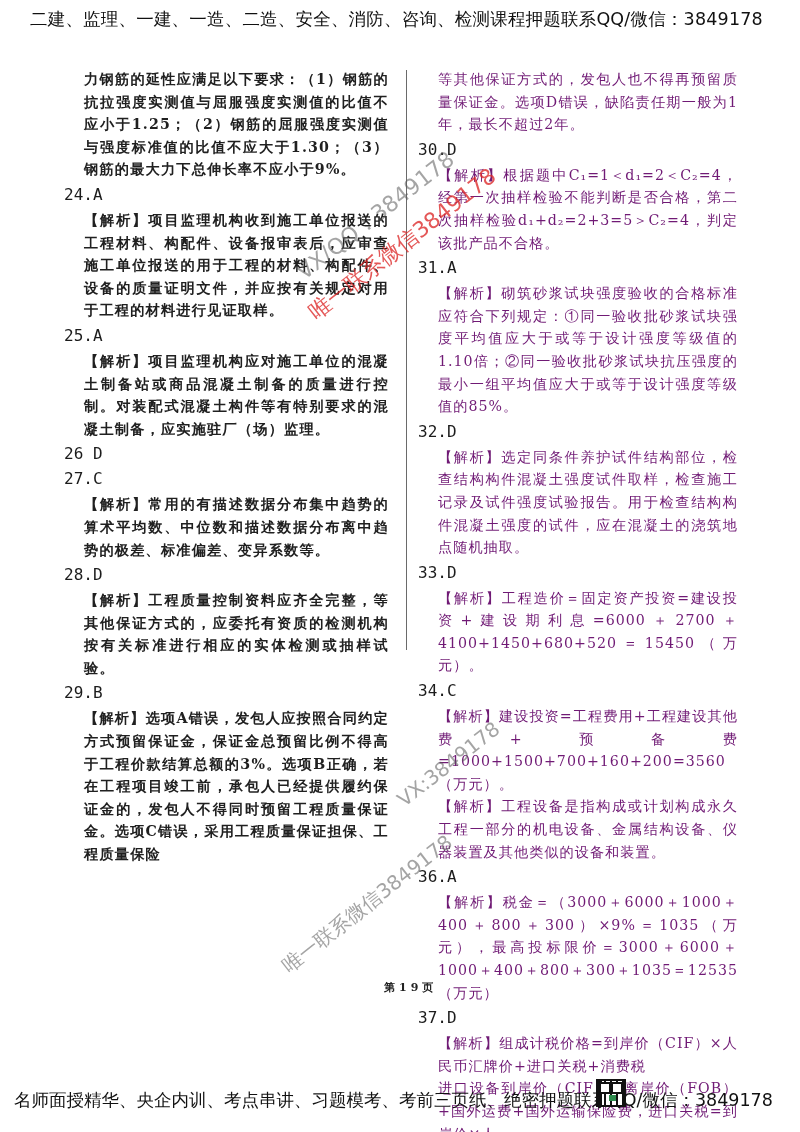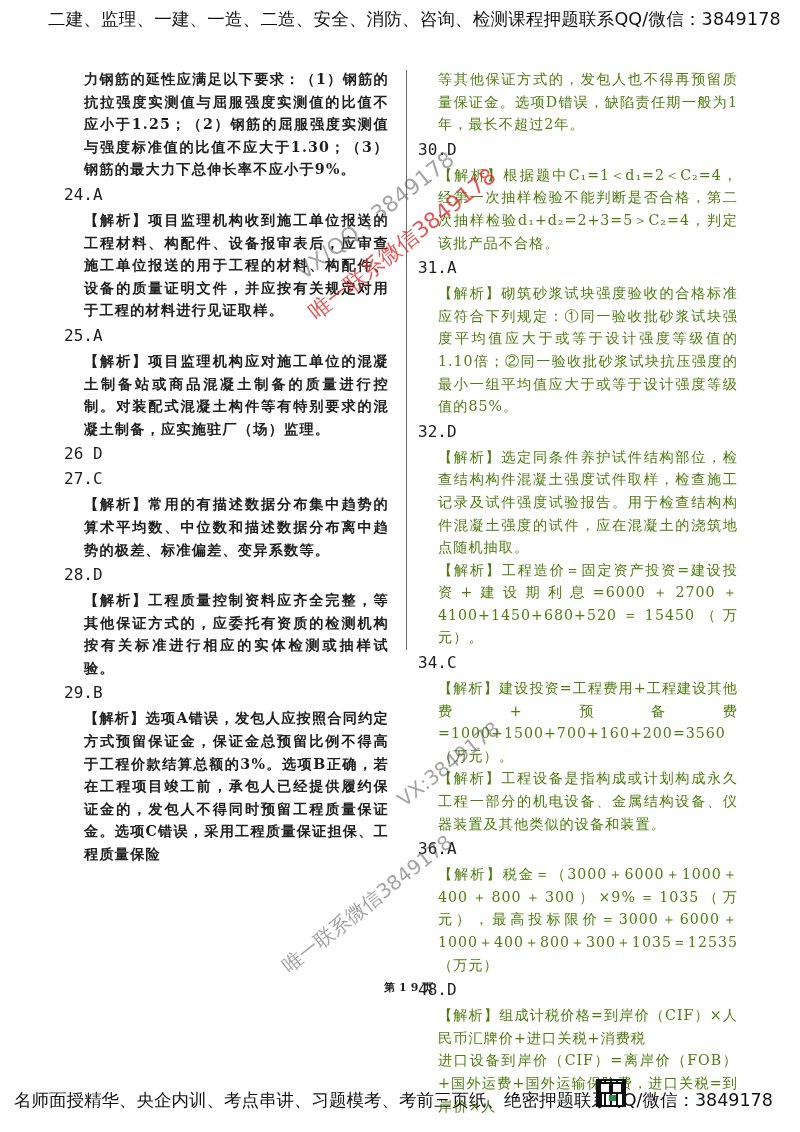--- a/index.html
+++ b/index.html
@@ -1,21 +1,21 @@
 <!DOCTYPE html>
 <html><head>
 <meta charset="utf-8">
 <style>
   * { box-sizing: border-box; margin: 0; padding: 0; }
   html, body { width: 800px; height: 1132px; background: #ffffff; overflow: hidden; }
   body { position: relative; font-family: "DejaVu Sans", sans-serif; color: #1a1a1a; }
 
   .banner-top {
     position: absolute; left: 0; top: 4px; width: 800px; height: 30px;
-    text-align: left; padding-left: 48px;
+    text-align: left; padding-left: 30px;
     font-size: 17.5px; line-height: 30px; color: #111; letter-spacing: 0.2px;
     font-family: "DejaVu Sans", sans-serif;
   }
   .banner-bottom {
     position: absolute; left: 0; top: 1085px; width: 800px; height: 30px;
     padding-left: 14px;
     font-size: 17.5px; line-height: 30px; color: #111;
     font-family: "DejaVu Sans", sans-serif;
   }
 
@@ -30,21 +30,21 @@
   .col-right { left: 438px; width: 300px; }
   .col-divider {
     position: absolute; left: 406px; top: 10px; width: 1px; height: 580px; background: #6a6a6a;
   }
 
   .q-num { font-family: "DejaVu Sans Mono", monospace; font-size: 16px; margin-left: -20px; line-height: 22px; height: 22px; margin-top: 3px; margin-bottom: 3px; }
   .para {
     line-height: 22.6px; text-align: justify; text-align-last: left;
     letter-spacing: 1.2px; font-weight: bold; color: #202020;
   }
-  .para.light { font-weight: normal; color: #4d7c0f; letter-spacing: 1.0px; }
+  .para.light { font-weight: normal; color: #701a75; letter-spacing: 1.0px; }
 
   .page-number {
     position: absolute; left: 384px; top: 920px;
     font-family: "DejaVu Serif", serif; font-size: 11px; font-weight: bold; letter-spacing: 4px; color: #222;
   }
 
   .watermark {
     position: absolute; transform-origin: left center; white-space: nowrap; pointer-events: none;
     font-family: "DejaVu Sans", sans-serif;
   }
@@ -119,39 +119,40 @@
       <div class="q-num">31.A</div>
       <p class="para light">【解析】砌筑砂浆试块强度验收的合格标准应符合下列规定：①同一验收批砂浆试块强度平均值应大于或等于设计强度等级值的1.10倍；②同一验收批砂浆试块抗压强度的最小一组平均值应大于或等于设计强度等级值的85%。</p>
     </div>
 
     <div>
       <div class="q-num">32.D</div>
       <p class="para light">【解析】选定同条件养护试件结构部位，检查结构构件混凝土强度试件取样，检查施工记录及试件强度试验报告。用于检查结构构件混凝土强度的试件，应在混凝土的浇筑地点随机抽取。</p>
     </div>
 
     <div>
+      <div class="q-num">33.D</div>
       <p class="para light">【解析】工程造价＝固定资产投资=建设投资+建设期利息=6000＋2700＋4100+1450+680+520＝15450（万元）。</p>
     </div>
 
     <div>
       <div class="q-num">34.C</div>
       <p class="para light">【解析】建设投资=工程费用+工程建设其他费+预备费=1000+1500+700+160+200=3560（万元）。</p>
     </div>
 
     <div>
       <p class="para light">【解析】工程设备是指构成或计划构成永久工程一部分的机电设备、金属结构设备、仪器装置及其他类似的设备和装置。</p>
     </div>
 
     <div>
       <div class="q-num">36.A</div>
       <p class="para light">【解析】税金＝（3000＋6000＋1000＋400＋800＋300）×9%＝1035（万元），最高投标限价＝3000＋6000＋1000＋400＋800＋300＋1035＝12535（万元）</p>
     </div>
 
     <div>
-      <div class="q-num">48.D</div>
+      <div class="q-num">37.D</div>
       <p class="para light">【解析】组成计税价格=到岸价（CIF）×人民币汇牌价+进口关税+消费税</p>
       <p class="para light">进口设备到岸价（CIF）=离岸价（FOB）+国外运费+国外运输保险费，进口关税=到岸价×人</p>
     </div>
   </div>
 
   <div class="page-number">第19页</div>
 </div>
 
 <div class="watermark wm-gray" style="left:300px; top:260px; transform: rotate(-38deg);">VX/QQ：3849178</div>
 <div class="watermark wm-red" style="left:312px; top:300px; transform: rotate(-38deg);">唯一联系微信3849178</div>

